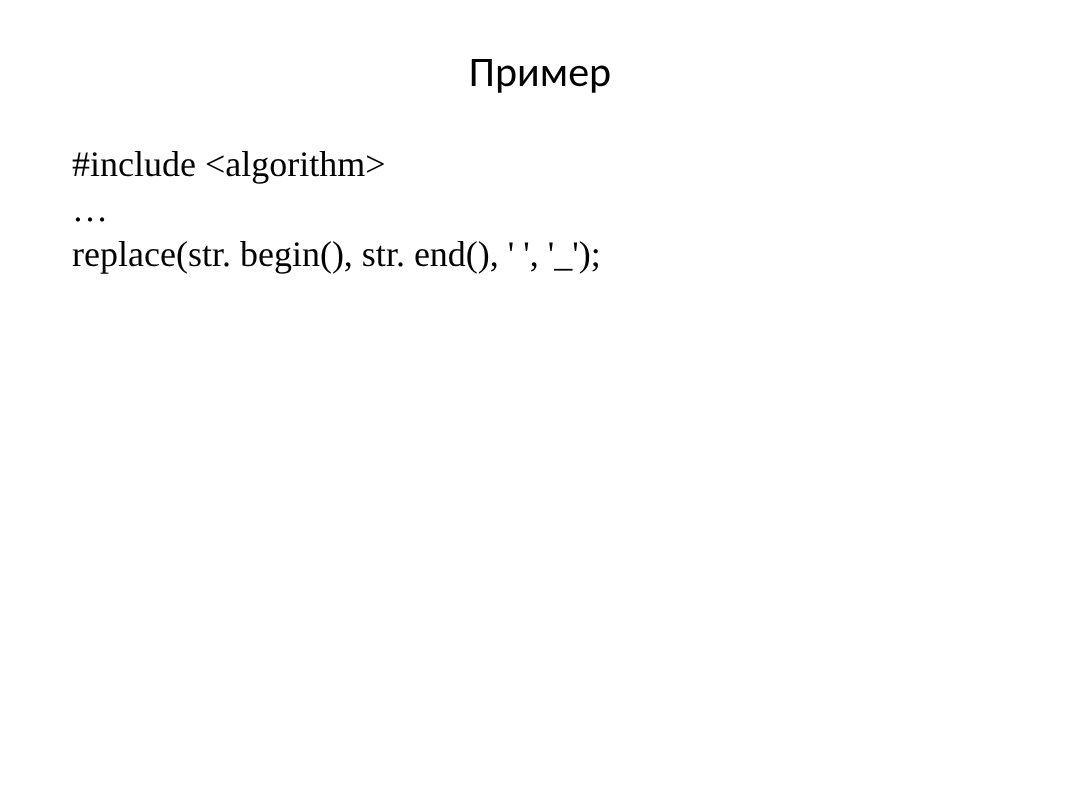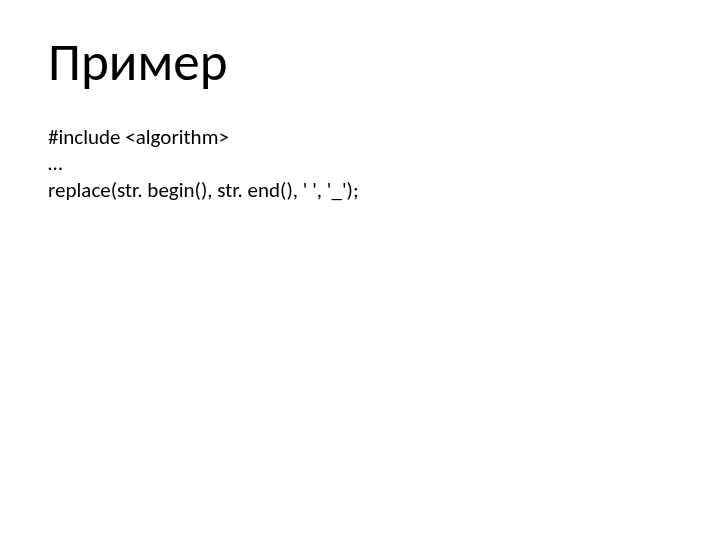--- a/index.html
+++ b/index.html
@@ -14,37 +14,38 @@
       font-family: Calibri, Arial, sans-serif;
       color: #000000;
       overflow: hidden;
     }
     .slide {
       width: 100%;
       height: 100%;
       padding: 28px 48px;
     }
     .title {
-      text-align: left;
-      font-size: 53px;
+      text-align: center;
+      font-size: 28px;
       font-weight: 400;
       margin-bottom: 30px;
       margin-top: 2px;
     }
     .body-text {
       font-size: 27px;
       line-height: 1.25;
       font-weight: 400;
     }
     .paragraph {
       margin-bottom: 34px;
     }
     .code-line {
-      font-size: 21px;
+      font-size: 24px;
       line-height: 1.25;
+      font-family: Liberation Serif, serif;
     }
   </style>
 </head>
 <body>
 
 <div class="slide">
   <h1 class="title">Пример</h1>
   <div class="body-text">
     <div class="code-line">#include &lt;algorithm&gt;</div>
     <div class="code-line">…</div>

